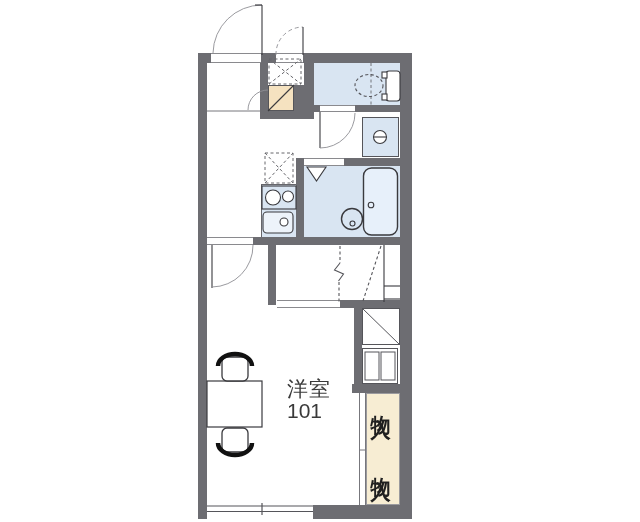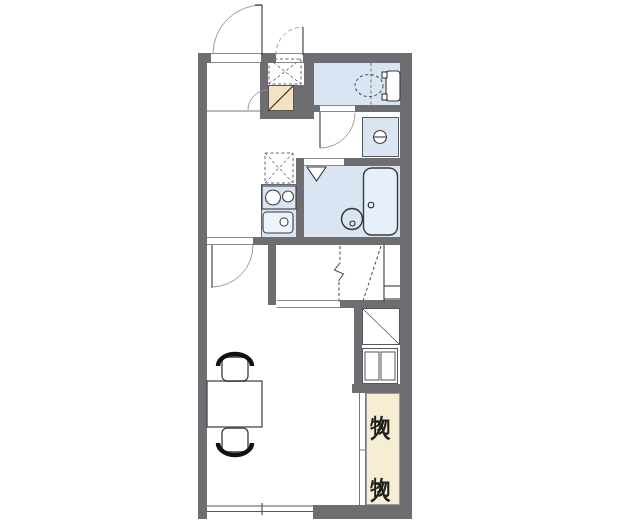--- a/index.html
+++ b/index.html
@@ -164,16 +164,20 @@
       </g>
 
       <g stroke="#55555a" stroke-width="1.2">
         <line x1="207" y1="506" x2="313" y2="506"></line>
         <line x1="207" y1="511.5" x2="313" y2="511.5"></line>
         <line x1="262" y1="503" x2="262" y2="515"></line>
       </g>
     </g>
   </svg>
 
+  <div class="lbl" id="room-label">
+    <div>洋室</div>
+    <div class="num">101</div>
+  </div>
   <div class="tate" style="top:399px;">物入</div>
   <div class="tate" style="top:461px;">物入</div>
 
 </div>
 
 </body></html>

